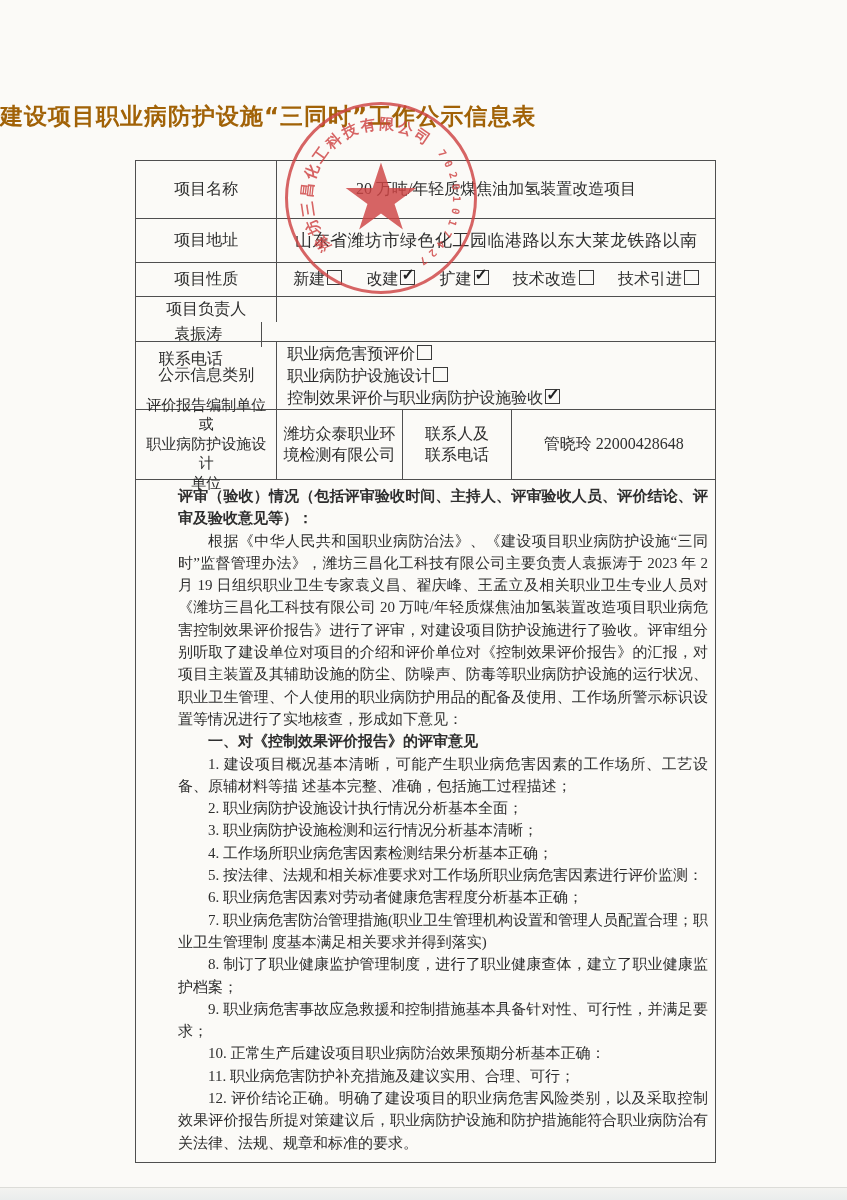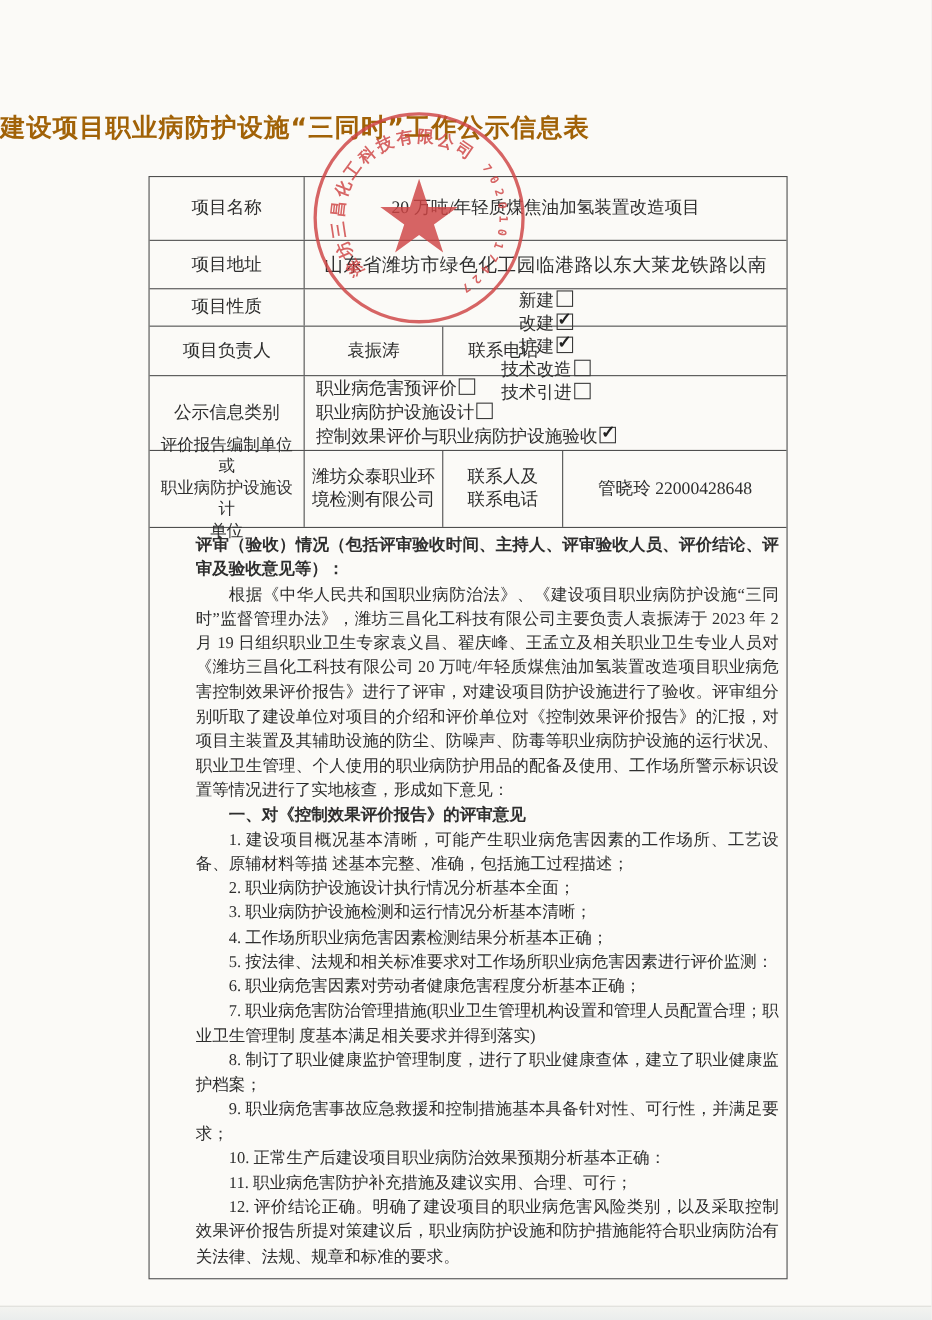--- a/index.html
+++ b/index.html
@@ -21,34 +21,34 @@
   }
   .trow{display:flex;border-bottom:1.5px solid #4f4f4f;box-sizing:border-box;}
   .trow:last-child{border-bottom:none;}
   .cell{box-sizing:border-box;border-right:1.5px solid #4f4f4f;
     display:flex;align-items:center;justify-content:center;
     text-align:center;padding:2px 4px;}
   .cell:last-child{border-right:none;}
   .c1{width:24.4%;} .c2{width:21.7%;} .c3{width:18.9%;} .c4{width:35%;}
   .cmerged{width:75.6%;}
   .r1{height:58px;} .r2{height:44px;} .r3{height:34px;}
-  .r4{height:45px;} .r5{height:68px;} .r6{height:70px;}
+  .r4{height:45px;flex-direction:column;} .r5{height:68px;} .r6{height:70px;}
   .pre{white-space:pre-line;line-height:1.3;}
   .r2 .cmerged{font-size:17px;letter-spacing:0.5px;padding:2px 2px;}
   
   .checkbox{
     position:relative;display:inline-block;width:13px;height:13px;
     border:1.5px solid #3a3a3a;margin-left:2px;vertical-align:-1px;
   }
   .checkbox.checked::after{
     content:"\2713";position:absolute;left:0px;top:-6px;
     font-size:16px;font-weight:700;color:#222;
   }
   .options-inline{display:flex;justify-content:space-between;
-    padding:0 16px;flex-direction:column;}
+    padding:0 16px;}
   .options-stack{flex-direction:column;align-items:flex-start;justify-content:center;
     padding-left:10px;text-align:left;line-height:22px;}
   .opt{white-space:nowrap;}
   
   .review{display:block;min-height:606px;}
   .review-inner{padding:5px 7px 8px 7px;font-size:15px;line-height:22.3px;text-align:justify;margin-left:35px;}
   .review-inner p{margin:0;}
   .bold{font-weight:700;}
   .indent{text-indent:2em;}
   

